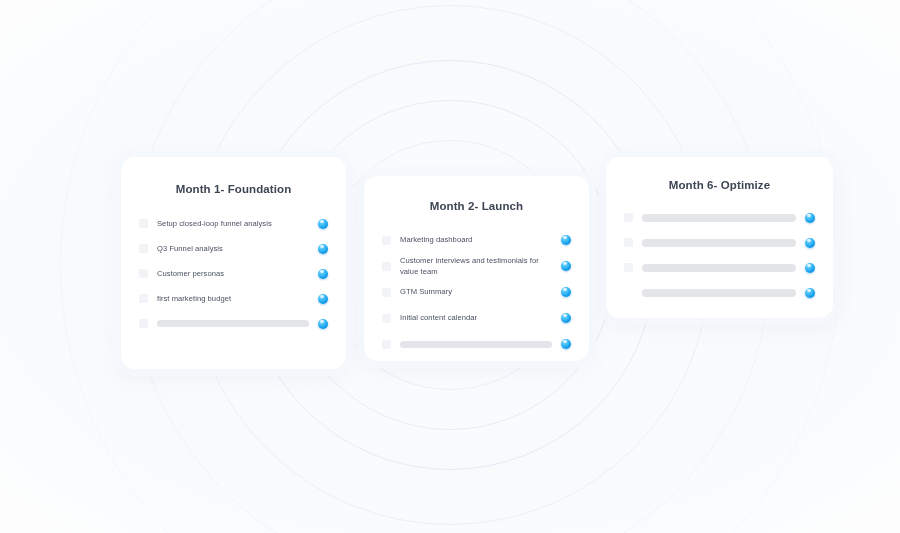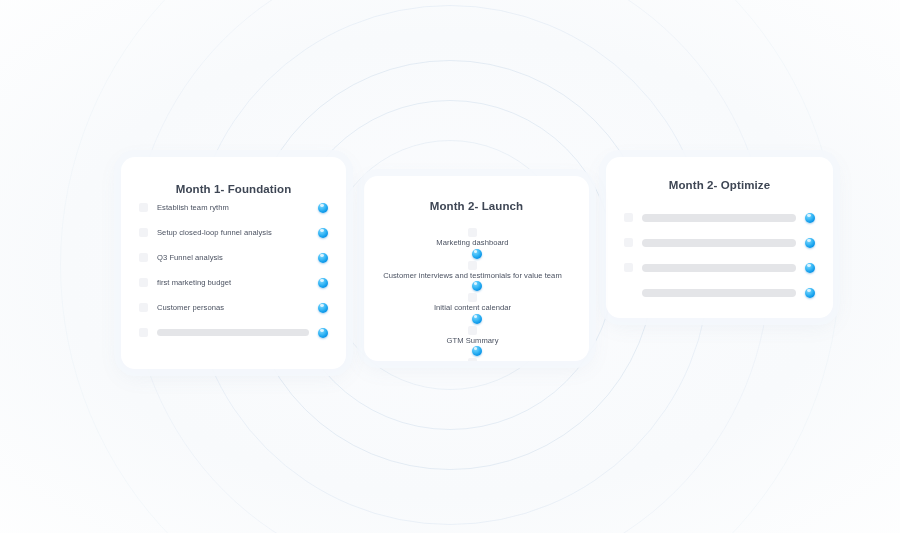--- a/index.html
+++ b/index.html
@@ -61,34 +61,35 @@
   #card-2 { left: 364px; top: 176px; width: 225px; height: 185px; z-index: 2; }
   #card-3 { left: 606px; top: 157px; width: 227px; height: 161px; z-index: 1; }
 
   .card-title {
     text-align: center;
     font-size: 11.5px;
     font-weight: 600;
     color: #3e4654;
     letter-spacing: 0.1px;
     margin-top: 26px;
+    margin-bottom: 16px;
     white-space: nowrap;
   }
   #card-3 .card-title { margin-top: 22px; margin-bottom: 14px; }
   #card-2 .card-title { margin-top: 24px; margin-bottom: 15px; }
 
   .list { display: block; }
 
   .row {
     display: flex;
     align-items: center;
     min-height: 25px;
     padding: 1px 0;
   }
-  #card-2 .row { min-height: 26px; flex-direction: column; }
+  #card-2 .row { min-height: 26px; }
   #card-3 .row { min-height: 25px; }
 
   .checkbox {
     flex: 0 0 auto;
     width: 9px;
     height: 9px;
     border-radius: 2px;
     background: #f2f3f6;
     margin-right: 9px;
   }
@@ -142,47 +143,42 @@
   <div class="ring r2"></div>
   <div class="ring r3"></div>
   <div class="ring r4"></div>
   <div class="ring r5"></div>
   <div class="ring r6"></div>
 
   <div class="card" id="card-1">
     <div class="card-title">Month 1- Foundation</div>
     <div class="list">
 
-      <div class="row">
-        <span class="checkbox"></span>
-        <span class="row-text">Establish team rythm</span>
-        <span class="dot"></span>
-      </div>
 
       <div class="row">
         <span class="checkbox"></span>
         <span class="row-text">Setup closed-loop funnel analysis</span>
         <span class="dot"></span>
       </div>
 
       <div class="row">
         <span class="checkbox"></span>
         <span class="row-text">Q3 Funnel analysis</span>
         <span class="dot"></span>
       </div>
 
       <div class="row">
         <span class="checkbox"></span>
+        <span class="row-text">Customer personas</span>
+        <span class="dot"></span>
+      </div>
+
+      <div class="row">
+        <span class="checkbox"></span>
         <span class="row-text">first marketing budget</span>
-        <span class="dot"></span>
-      </div>
-
-      <div class="row">
-        <span class="checkbox"></span>
-        <span class="row-text">Customer personas</span>
         <span class="dot"></span>
       </div>
 
       <div class="row">
         <span class="checkbox"></span>
         <span class="bar"></span>
         <span class="dot"></span>
       </div>
 
     </div>
@@ -199,41 +195,41 @@
       </div>
 
       <div class="row">
         <span class="checkbox"></span>
         <span class="row-text">Customer interviews and testimonials for value team</span>
         <span class="dot"></span>
       </div>
 
       <div class="row">
         <span class="checkbox"></span>
+        <span class="row-text">GTM Summary</span>
+        <span class="dot"></span>
+      </div>
+
+      <div class="row">
+        <span class="checkbox"></span>
         <span class="row-text">Initial content calendar</span>
-        <span class="dot"></span>
-      </div>
-
-      <div class="row">
-        <span class="checkbox"></span>
-        <span class="row-text">GTM Summary</span>
         <span class="dot"></span>
       </div>
 
       <div class="row">
         <span class="checkbox"></span>
         <span class="bar"></span>
         <span class="dot"></span>
       </div>
 
     </div>
   </div>
 
   <div class="card" id="card-3">
-    <div class="card-title">Month 2- Optimize</div>
+    <div class="card-title">Month 6- Optimize</div>
     <div class="list">
 
       <div class="row">
         <span class="checkbox"></span>
         <span class="bar"></span>
         <span class="dot"></span>
       </div>
 
       <div class="row">
         <span class="checkbox"></span>

